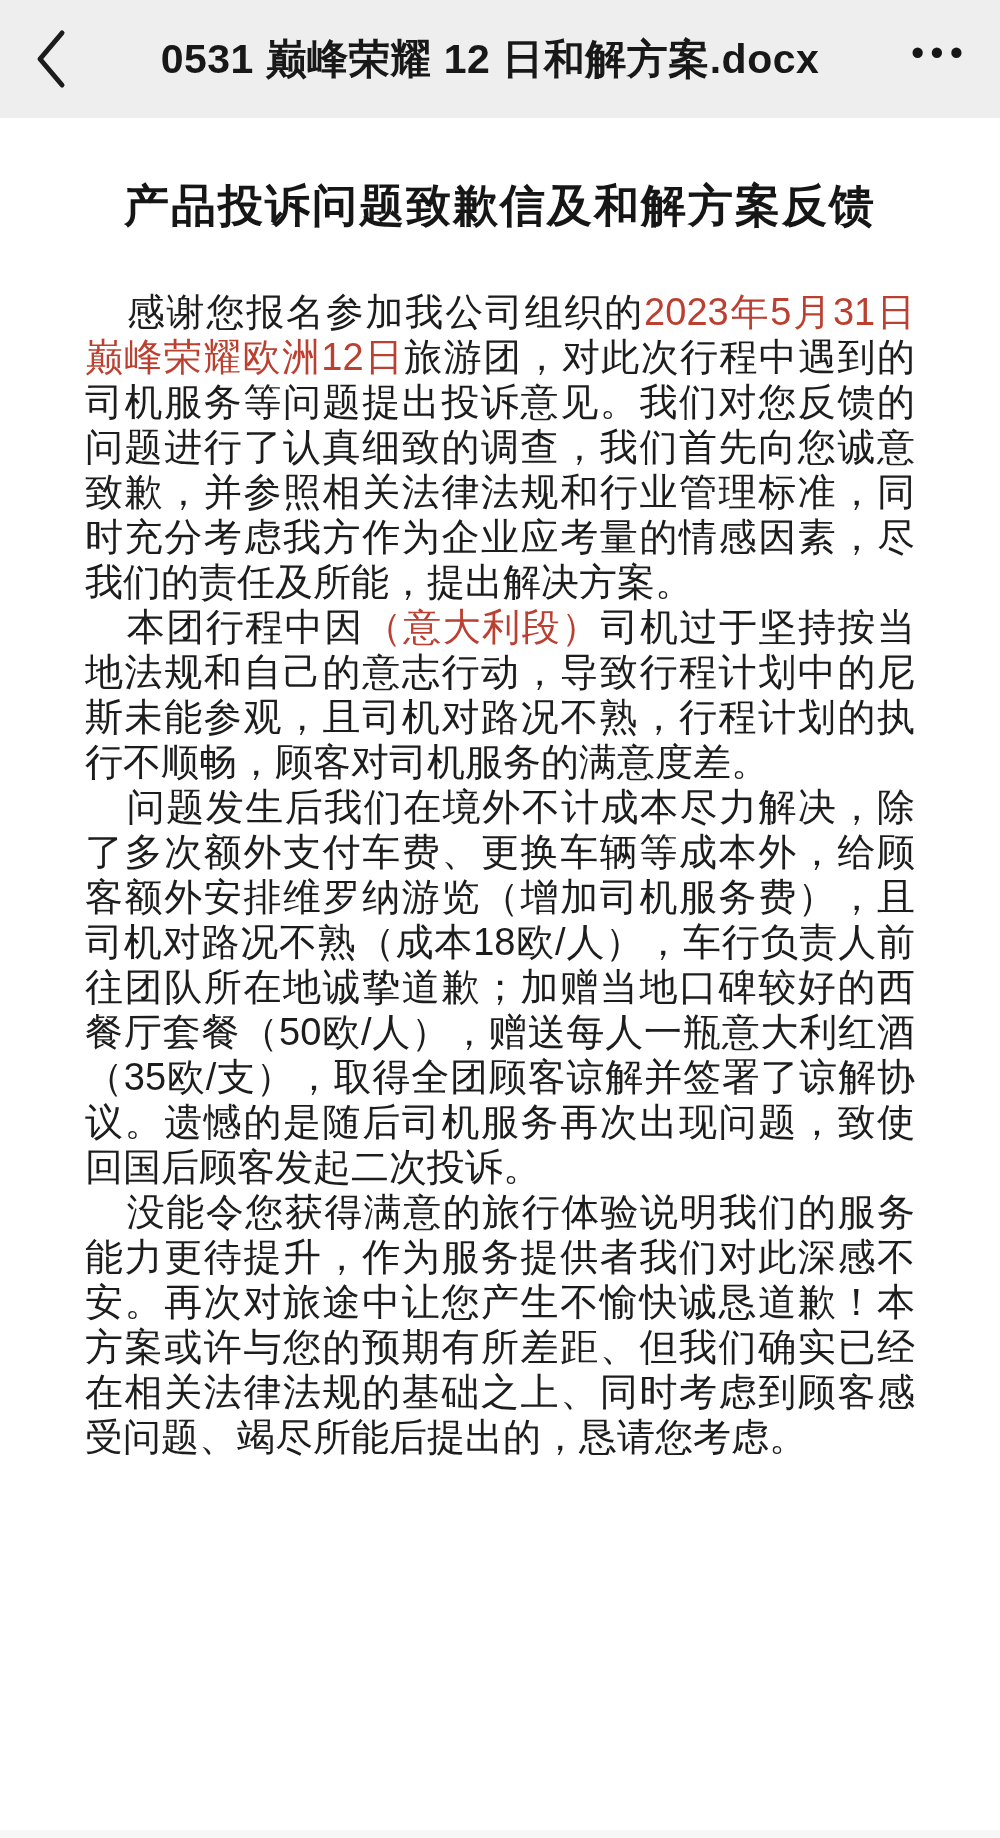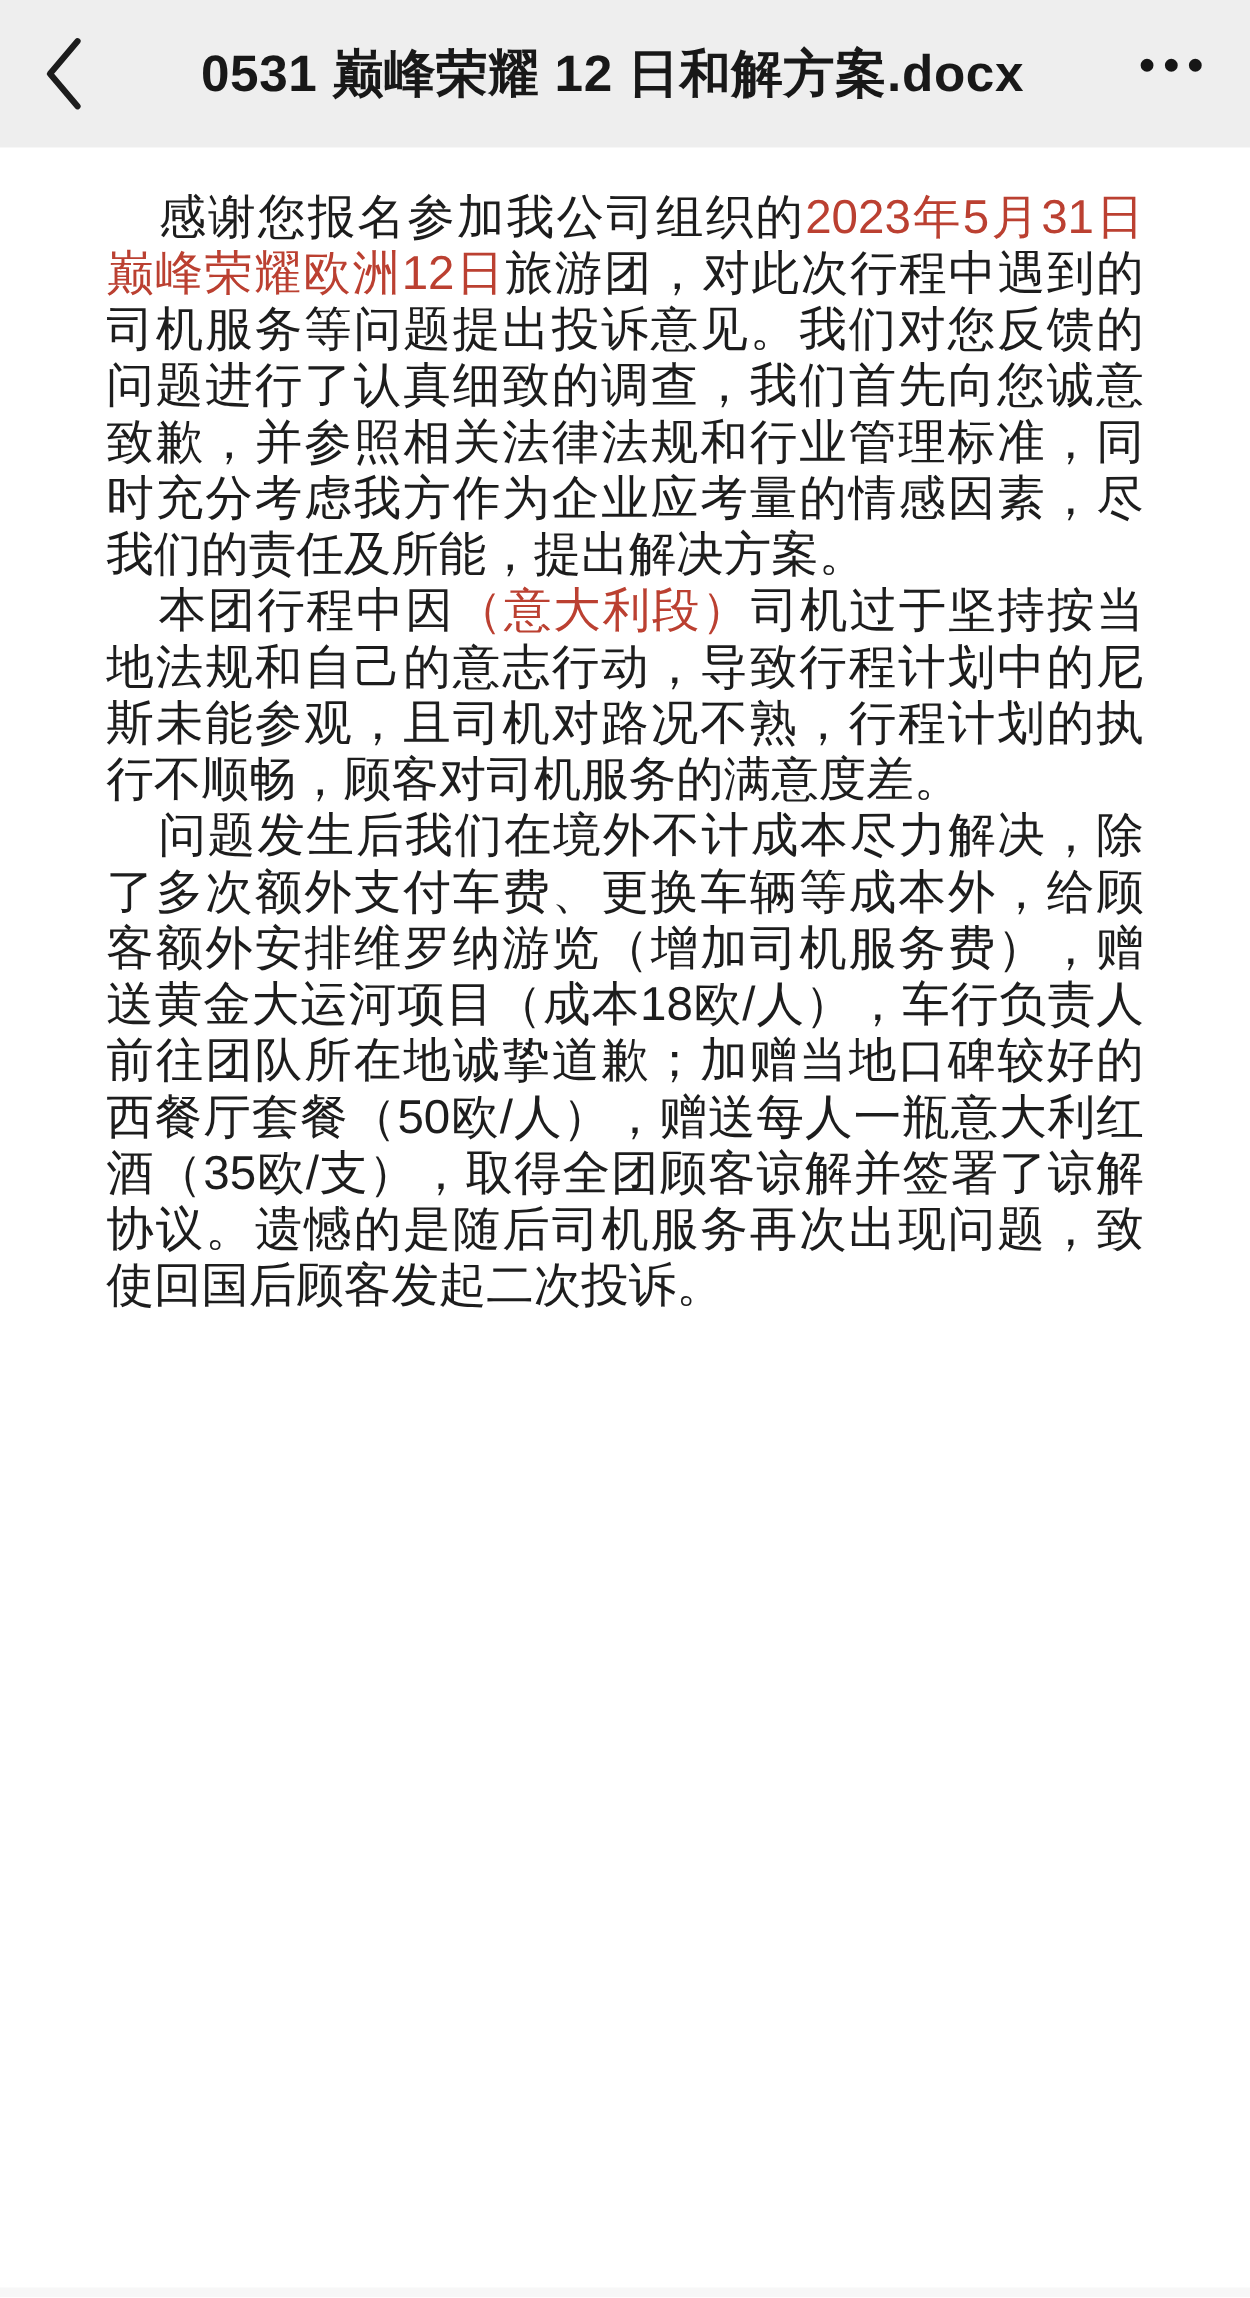--- a/index.html
+++ b/index.html
@@ -78,22 +78,24 @@
         <path d="M29 5 L7 31 L29 57" stroke="#1c1c1c" stroke-width="5" stroke-linecap="round" stroke-linejoin="round" fill="none"></path>
       </svg>
     </button>
     <div class="titlebar-title">0531 巅峰荣耀 12 日和解方案.docx</div>
     <button class="more-btn">
       <span class="more-glyph">•••</span>
     </button>
   </header>
 
   <main class="page">
+    <h1 class="doc-heading">产品投诉问题致歉信及和解方案反馈</h1>
     <div>
         <p class="para"><span>感谢您报名参加我公司组织的</span><span class="red">2023年5月31日巅峰荣耀欧洲12日</span><span>旅游团，对此次行程中遇到的司机服务等问题提出投诉意见。我们对您反馈的问题进行了认真细致的调查，我们首先向您诚意致歉，并参照相关法律法规和行业管理标准，同时充分考虑我方作为企业应考量的情感因素，尽我们的责任及所能，提出解决方案。</span></p>
         <p class="para gap"><span>本团行程中因</span><span class="red">（意大利段）</span><span>司机过于坚持按当地法规和自己的意志行动，导致行程计划中的尼斯未能参观，且司机对路况不熟，行程计划的执行不顺畅，顾客对司机服务的满意度差。</span></p>
-        <p class="para"><span>问题发生后我们在境外不计成本尽力解决，除了多次额外支付车费、更换车辆等成本外，给顾客额外安排维罗纳游览（增加司机服务费），赠送黄金大运河项目（成本18欧/人），车行负责人前往团队所在地诚挚道歉；加赠当地口碑较好的西餐厅套餐（50欧/人），赠送每人一瓶意大利红酒（35欧/支），取得全团顾客谅解并签署了谅解协议。遗憾的是随后司机服务再次出现问题，致使回国后顾客发起二次投诉。</span></p>
+        <p class="para"><span>问题发生后我们在境外不计成本尽力解决，除了多次额外支付车费、更换车辆等成本外，给顾客额外安排维罗纳游览（增加司机服务费），且司机对路况不熟（成本18欧/人），车行负责人前往团队所在地诚挚道歉；加赠当地口碑较好的西餐厅套餐（50欧/人），赠送每人一瓶意大利红酒（35欧/支），取得全团顾客谅解并签署了谅解协议。遗憾的是随后司机服务再次出现问题，致使回国后顾客发起二次投诉。</span></p>
+        <p class="para gap"><span>没能令您获得满意的旅行体验说明我们的服务能力更待提升，作为服务提供者我们对此深感不安。再次对旅途中让您产生不愉快诚恳道歉！本方案或许与您的预期有所差距、但我们确实已经在相关法律法规的基础之上、同时考虑到顾客感受问题、竭尽所能后提出的，恳请您考虑。</span></p>
       </div>
   </main>
 
   <div class="bottom-edge"></div>
 
 </div>
 
 </body></html>

